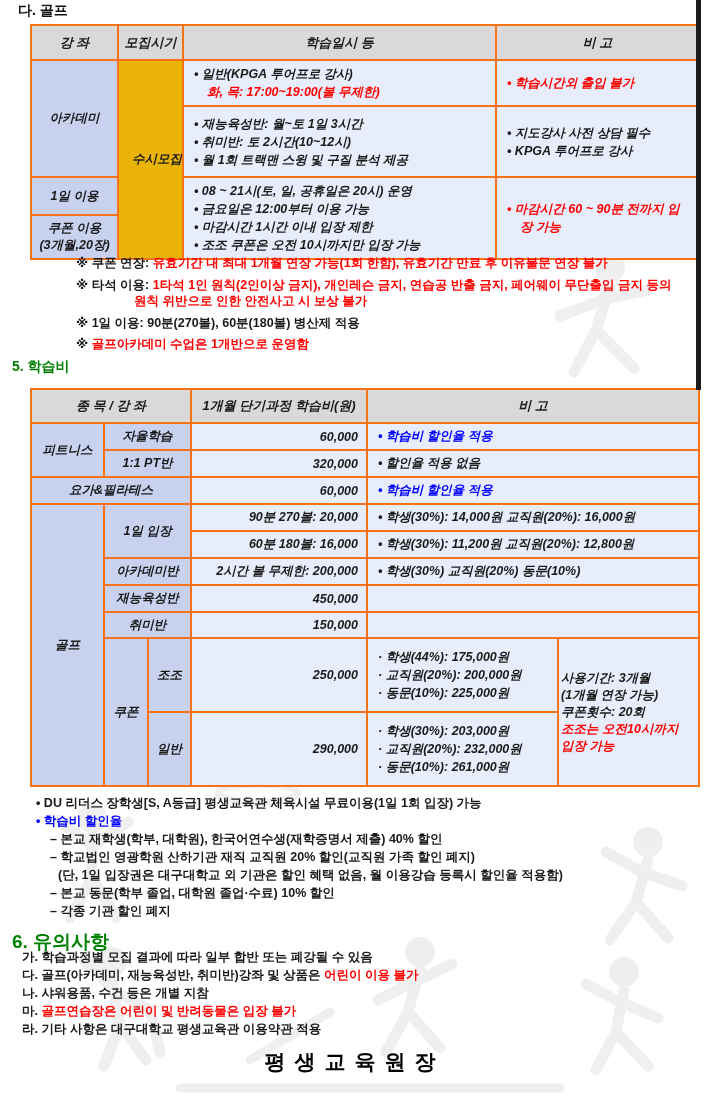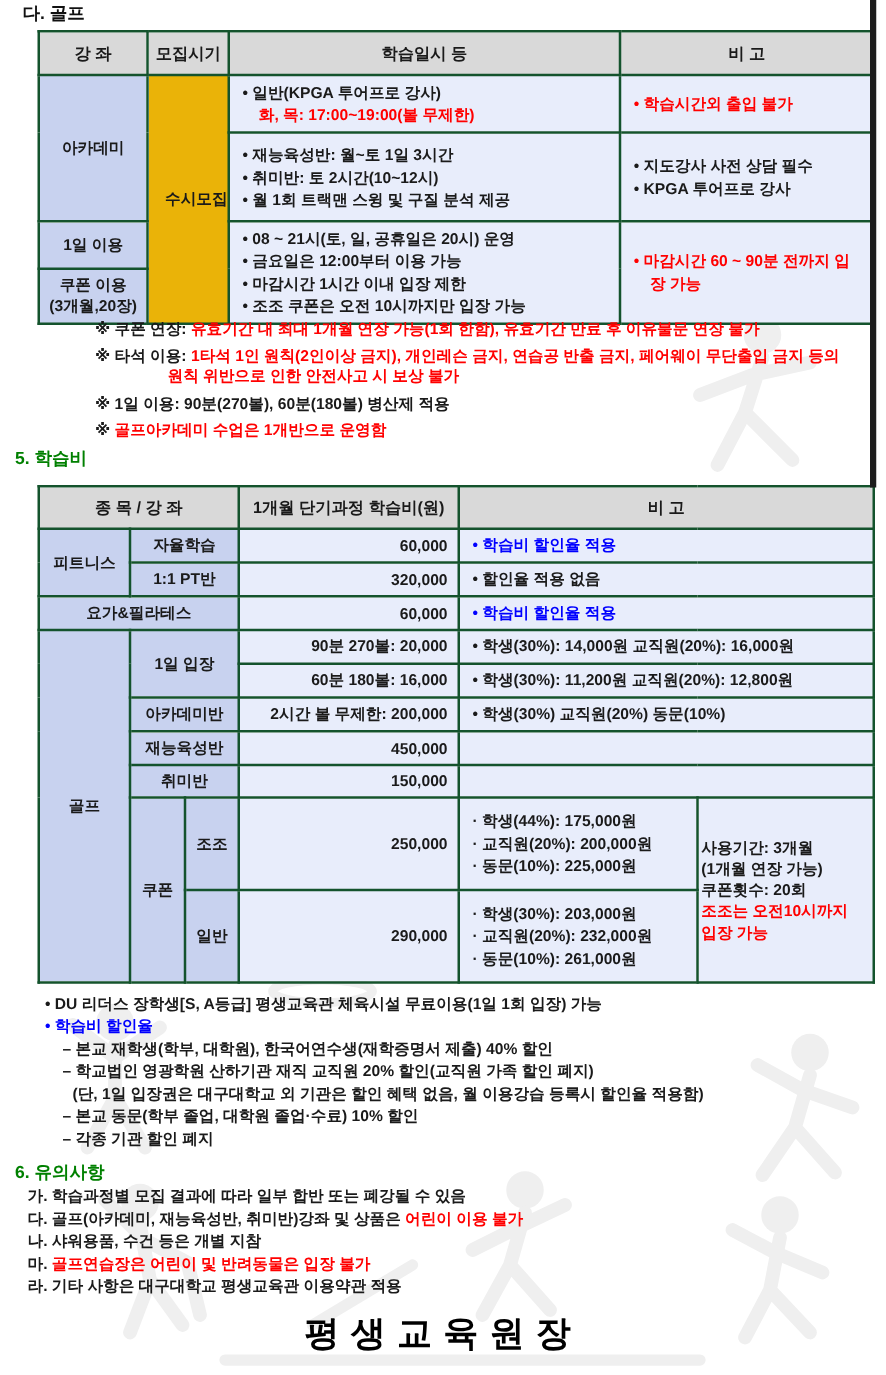--- a/index.html
+++ b/index.html
@@ -13,21 +13,21 @@
 
   .layer { position:absolute; z-index:1; }
 
   .red   { color:#ff0000; }
   .blue  { color:#0000ff; }
   .green { color:#008000; }
 
   h2 { font-size:14px; color:#111; }
 
   table { border-collapse:collapse; table-layout:fixed; width:668px; }
-  td, th { border:2px solid #14532d; vertical-align:middle; overflow:hidden; }
+  td, th { border:2px solid #f97316; vertical-align:middle; overflow:hidden;font-style:italic; }
   th { background:#d9d9d9; text-align:center; font-size:13px; height:34px; }
   td.c1   { background:#c8d2ef; text-align:center; }
   td.rec  { background:#eab308; text-align:right; }
   td.ct   { background:#e8edfb; text-align:left; padding:4px 6px 4px 10px; }
   td.fee  { background:#e8edfb; text-align:right; padding-right:8px; }
   td.info { background:#e8edfb; text-align:left; padding:2px; }
 
   .li   { padding-left:13px; text-indent:-13px; line-height:18px; }
   .ind  { padding-left:13px; line-height:18px; }
   .line { line-height:17px; }
@@ -38,21 +38,21 @@
   .refcont  { padding-left:58px; margin-top:-5px; margin-bottom:5px; }
 
   .fn { line-height:18px; }
   .fn .dash { padding-left:14px; }
   .fn .dash2 { padding-left:22px; }
 
   .sec6line { line-height:18px; }
 
   #footer { position:absolute; left:0; top:1048px; width:709px; text-align:center;
     font-family:"Liberation Serif","DejaVu Serif",serif; font-weight:bold;
-    font-size:28px; letter-spacing:9px; color:#000; z-index:1; }
+    font-size:21px; letter-spacing:9px; color:#000; z-index:1; }
 
   #sidebar-line { position:absolute; left:696px; top:0; width:5px; height:390px;
     background:#1c1c1c; z-index:2; }
 </style>
 </head>
 <body>
 
 <div id="page">
 
   <svg id="wm" width="709" height="1100" viewBox="0 0 709 1100">
@@ -243,21 +243,21 @@
   <div class="layer fn" style="left:36px; top:794px; width:660px;">
     <div>• DU 리더스 장학생[S, A등급] 평생교육관 체육시설 무료이용(1일 1회 입장) 가능</div>
     <div class="blue">• 학습비 할인율</div>
     <div class="dash">– 본교 재학생(학부, 대학원), 한국어연수생(재학증명서 제출) 40% 할인</div>
     <div class="dash">– 학교법인 영광학원 산하기관 재직 교직원 20% 할인(교직원 가족 할인 폐지)</div>
     <div class="dash2">(단, 1일 입장권은 대구대학교 외 기관은 할인 혜택 없음, 월 이용강습 등록시 할인율 적용함)</div>
     <div class="dash">– 본교 동문(학부 졸업, 대학원 졸업·수료) 10% 할인</div>
     <div class="dash">– 각종 기관 할인 폐지</div>
   </div>
 
-  <h2 class="layer green" style="left:12px; top:929px; font-size:14px;">6. 유의사항</h2>
+  <h2 class="layer green" style="left:12px; top:929px; font-size:19px;">6. 유의사항</h2>
   <div class="layer" style="left:22px; top:948px; width:670px;">
     <div class="sec6line">가. 학습과정별 모집 결과에 따라 일부 합반 또는 폐강될 수 있음</div>
     <div class="sec6line">
       <span>다. 골프(아카데미, 재능육성반, 취미반)강좌 및 상품은 </span><span class="red">어린이 이용 불가</span>
     </div>
     <div class="sec6line">나. 샤워용품, 수건 등은 개별 지참</div>
     <div class="sec6line">
       <span>마. </span><span class="red">골프연습장은 어린이 및 반려동물은 입장 불가</span>
     </div>
     <div class="sec6line">라. 기타 사항은 대구대학교 평생교육관 이용약관 적용</div>

